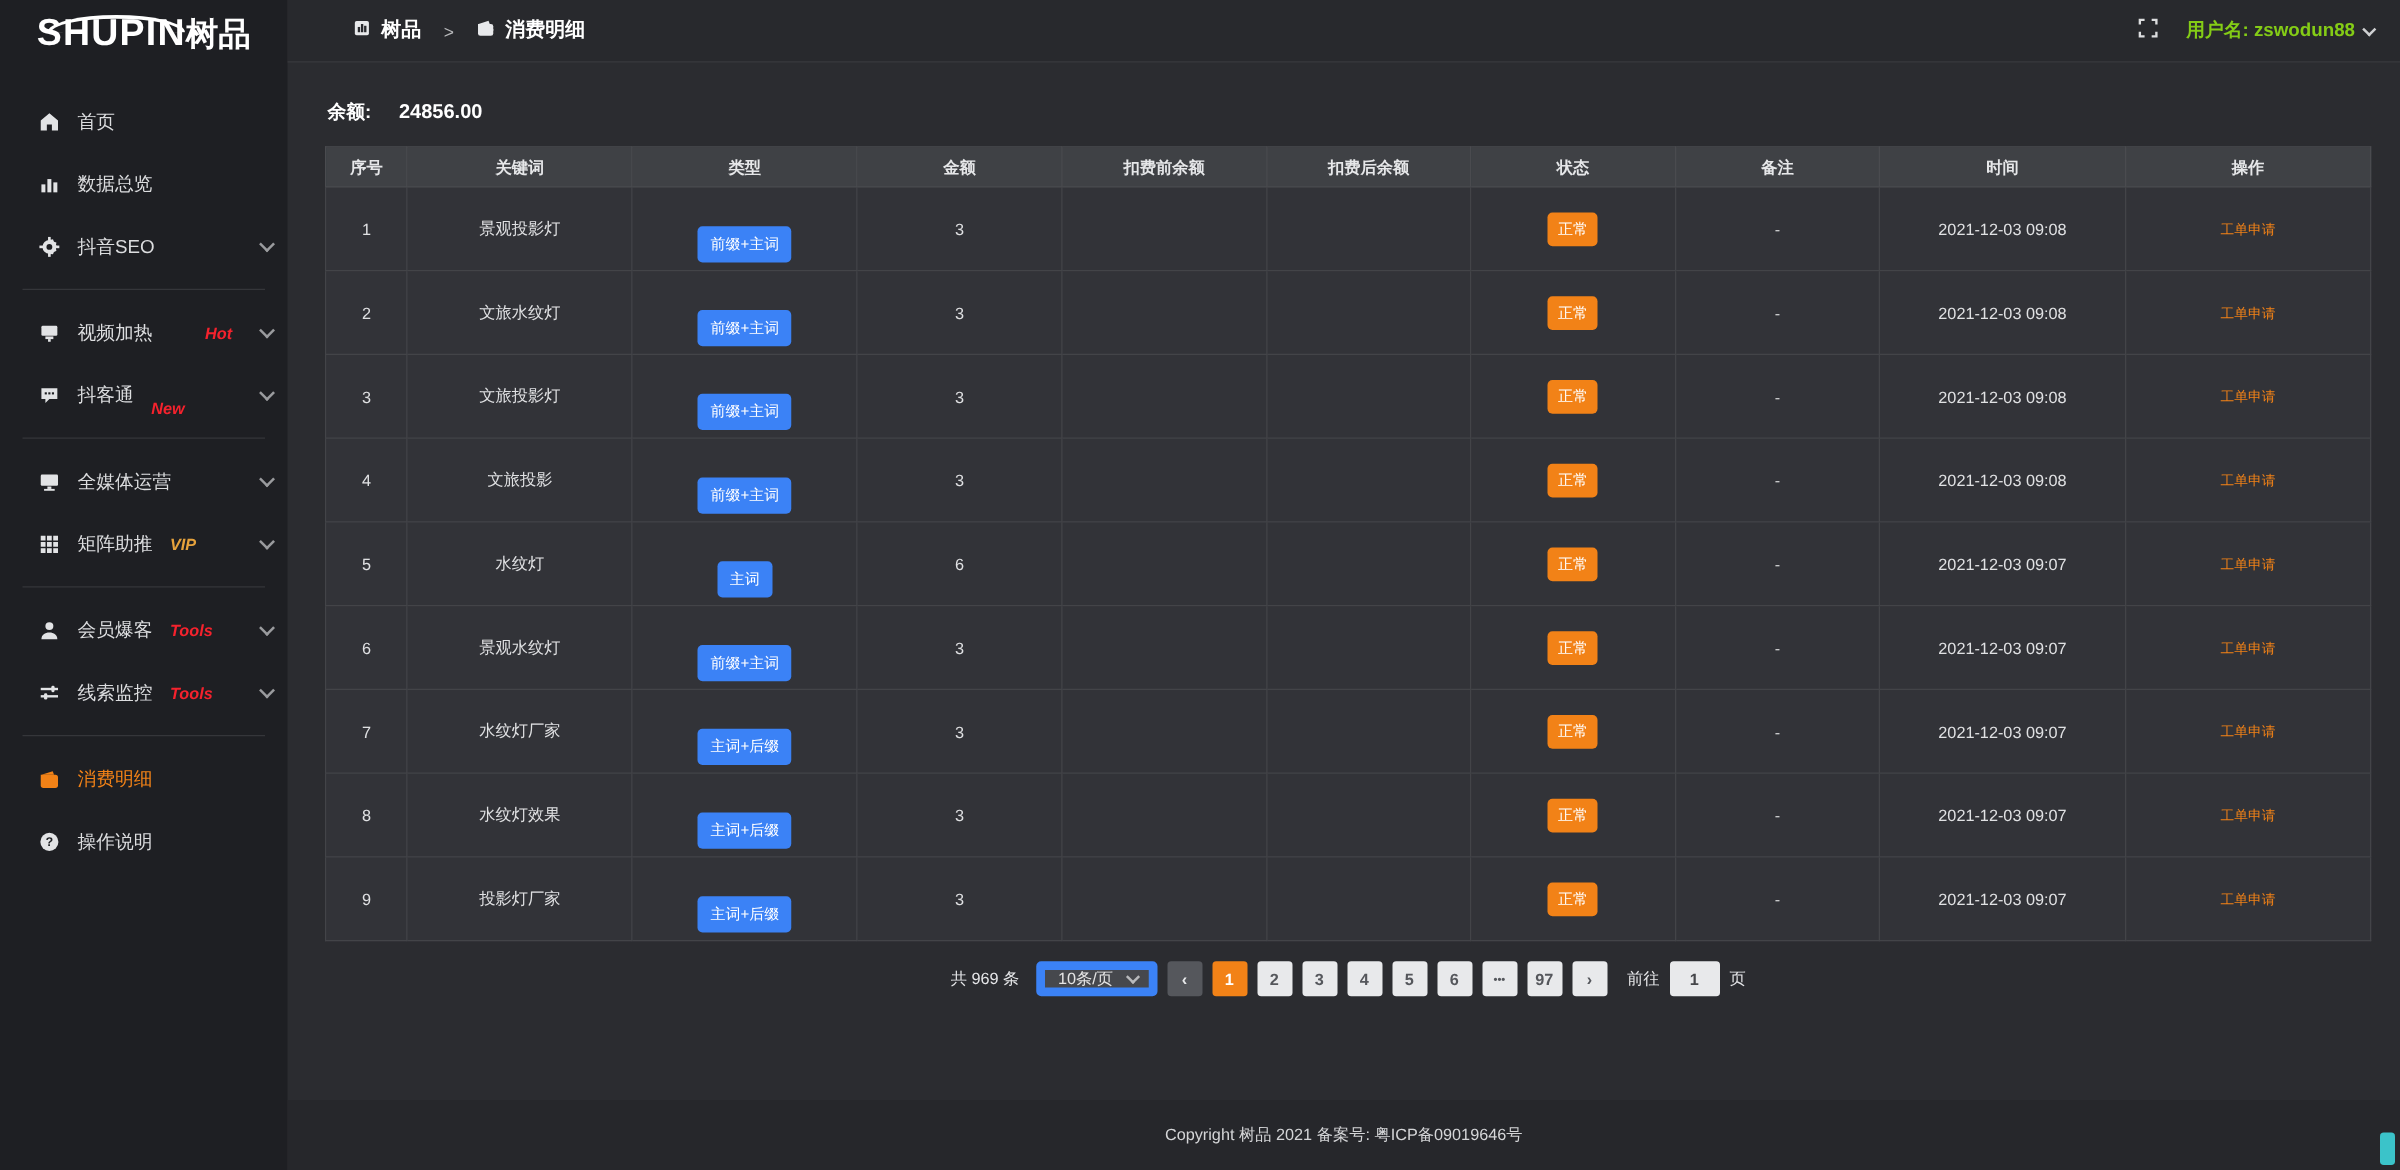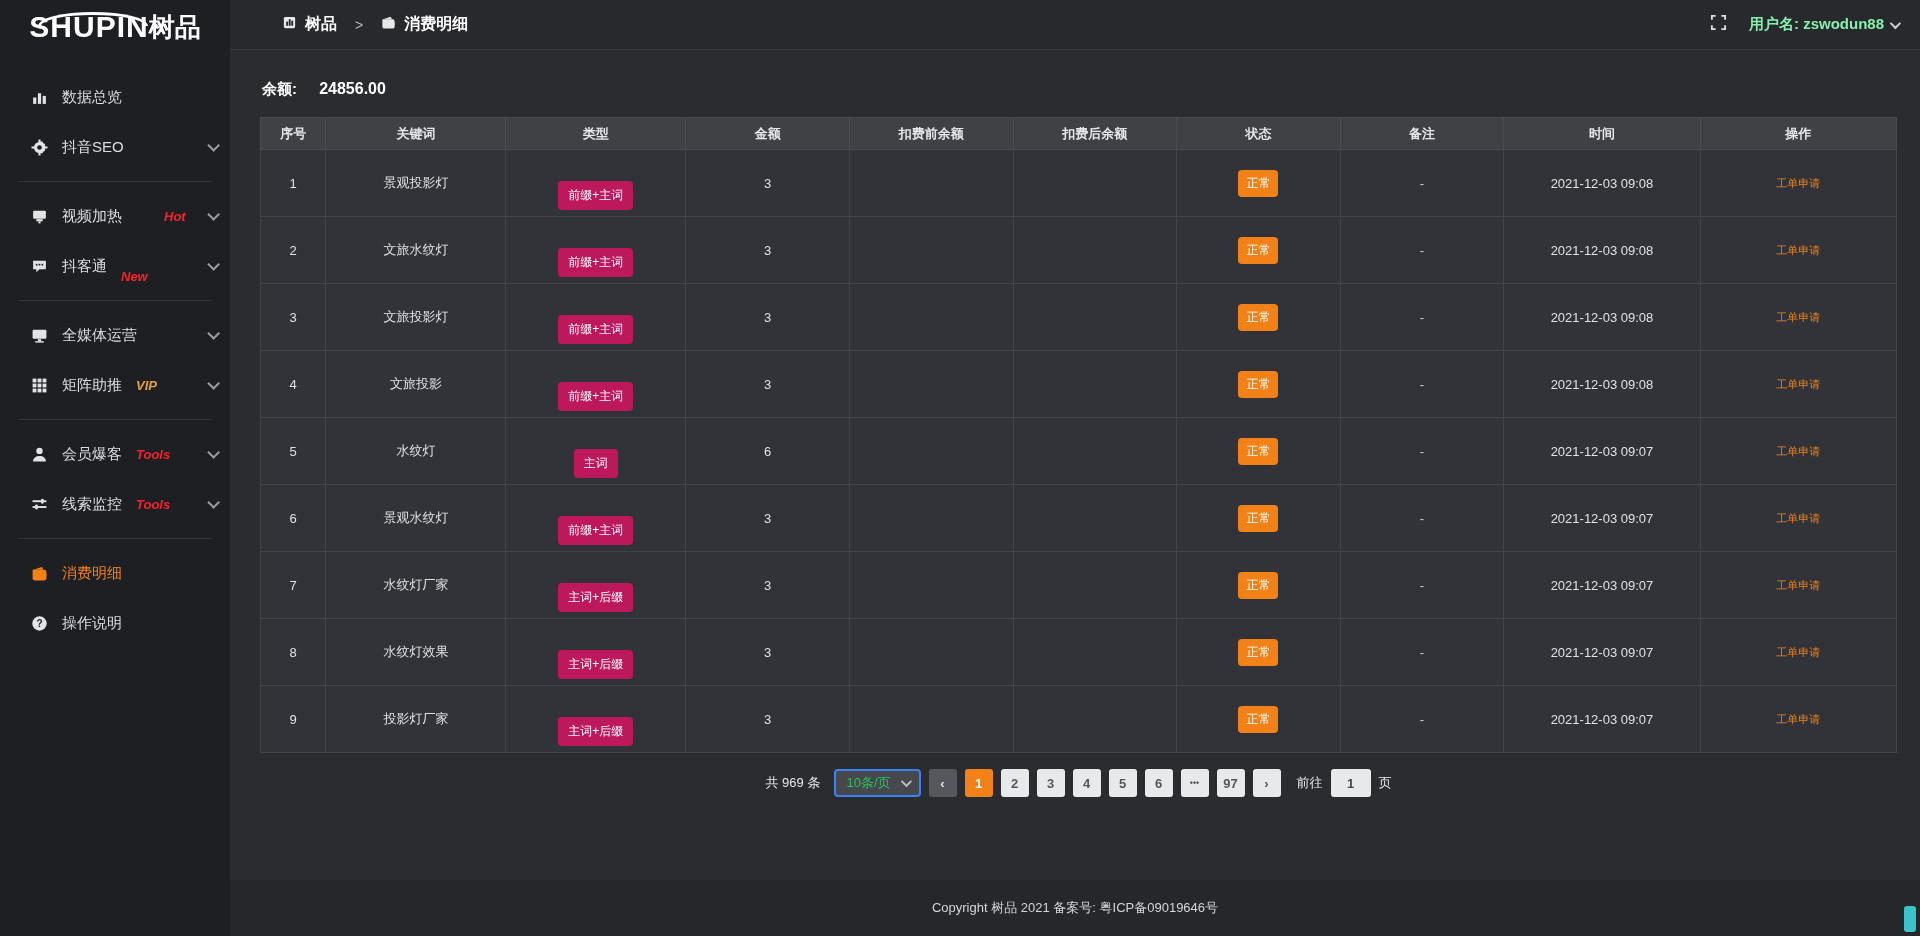--- a/index.html
+++ b/index.html
@@ -27,46 +27,46 @@
   .menu-divider { height:1px; background:#35363a; margin:9px 18px; }
   
   .right-col { flex:1; display:flex; flex-direction:column; height:100%; position:relative; }
   .topbar { height:50px; display:flex; align-items:center; padding:0 22px 0 52px;
     background:#28292d; border-bottom:1px solid rgba(255,255,255,0.08); }
   .crumb { display:flex; align-items:center; gap:8px; font-size:16px; font-weight:bold; color:#fff; cursor:pointer; }
   .crumb svg { width:15px; height:15px; fill:#e8e9eb; }
   .crumb-sep { color:#b9babc; margin:0 10px; font-size:14px; font-weight:normal; }
   .topbar-right { margin-left:auto; display:flex; align-items:center; gap:22px; }
   .fs-icon svg { width:17px; height:17px; stroke:#dcdddf; fill:none; stroke-width:2; }
-  .username { font-size:15px; font-weight:bold; color:#86efac; display:flex; align-items:center; gap:6px; cursor:pointer; }
+  .username { font-size:15px; font-weight:bold; color:#84cc16; display:flex; align-items:center; gap:6px; cursor:pointer; }
   .user-caret { width:8px; height:8px; border-right:2px solid #cfd0d2; border-bottom:2px solid #cfd0d2; transform:rotate(45deg) translateY(-2px); }
   
   .content { flex:1; padding:0 23px 0 30px; }
   .balance { margin:30px 0 18px 2px; font-size:15px; font-weight:bold; color:#fff; }
   .balance b { margin-left:18px; font-size:16px; }
   table.data { width:100%; border-collapse:collapse; table-layout:fixed; }
   table.data th {
     background:#3f4145; height:32px; font-size:13px; font-weight:bold; color:#e6e7e9;
     border:1px solid #4a4b4f; text-align:center;
   }
   table.data td {
     background:#323338; height:67px; font-size:13px; color:#e0e1e3; text-align:center;
     border:1px solid #434448;
   }
   table.data tr { cursor:default; }
-  .type-badge { display:inline-block; background:#be185d; color:#fff; font-size:12px; padding:6px 10px; border-radius:4px;margin-top:24px; }
+  .type-badge { display:inline-block; background:#3b82f6; color:#fff; font-size:12px; padding:6px 10px; border-radius:4px;margin-top:24px; }
   .status-badge { display:inline-block; background:#f28217; color:#fff; font-size:12px; padding:5px 8px; border-radius:4px; }
   .mask-block { width:84px; height:13px; background:#96979b; filter:blur(5px); margin:0 auto; border-radius:2px; opacity:.8; }
   .mask-block.small { width:70px; }
   .action-link { color:#f28217; font-size:11px; cursor:pointer; }
   .remark { color:#cfd0d2; }
   
   .pagination { display:flex; align-items:center; justify-content:center; gap:8px; margin:16px 0 0 0; }
   .pg-total { font-size:13px; color:#e6e7e9; margin-right:6px; }
-  .pg-size { background:#46484d; color:#22c55e; font-size:13px; border:2px solid #3b82f6; border-radius:4px;
+  .pg-size { background:#46484d; color:#e5e5e5; font-size:13px; border:7px solid #3b82f6; border-radius:4px;
     height:28px; padding:0 10px; display:flex; align-items:center; gap:10px; cursor:pointer; }
   .pg-size .user-caret { border-color:#b9babc; }
   .pg-btn { min-width:28px; height:28px; border-radius:3px; background:#e8e9eb; color:#55575c;
     font-size:13px; font-weight:bold; display:flex; align-items:center; justify-content:center; cursor:pointer; padding:0 4px; }
   .pg-btn.prev { background:#55575c; color:#e8e9eb; }
   .pg-btn.active { background:#f28217; color:#fff; }
   .pg-goto { display:flex; align-items:center; gap:8px; font-size:13px; color:#e6e7e9; margin-left:8px; }
   .pg-input { width:40px; height:28px; background:#e8e9eb; color:#45464a; border:none; border-radius:3px;
     text-align:center; font-size:13px; font-weight:bold; }
   
@@ -78,20 +78,28 @@
 </head>
 <body>
 
 <aside class="sidebar">
   <div class="logo">
     <span class="logo-arc"></span>
     <span class="logo-en">SHUPIN</span>
     <span class="logo-cn">树品</span>
   </div>
   <nav id="sidebar-menu">
+      <div class="menu-item">
+        <span class="m-icon">
+          <svg viewBox="0 0 16 16">
+            <path d="M8 1.5 14.5 7v7.5h-4.6V10H6.1v4.5H1.5V7Z"></path>
+          </svg>
+        </span>
+        <span class="menu-label">首页</span>
+      </div>
       <div class="menu-item">
         <span class="m-icon">
           <svg viewBox="0 0 16 16">
             <rect x="2" y="8" width="3" height="6"></rect>
             <rect x="6.5" y="4" width="3" height="10"></rect>
             <rect x="11" y="6.5" width="3" height="7.5"></rect>
           </svg>
         </span>
         <span class="menu-label">数据总览</span>
       </div>

